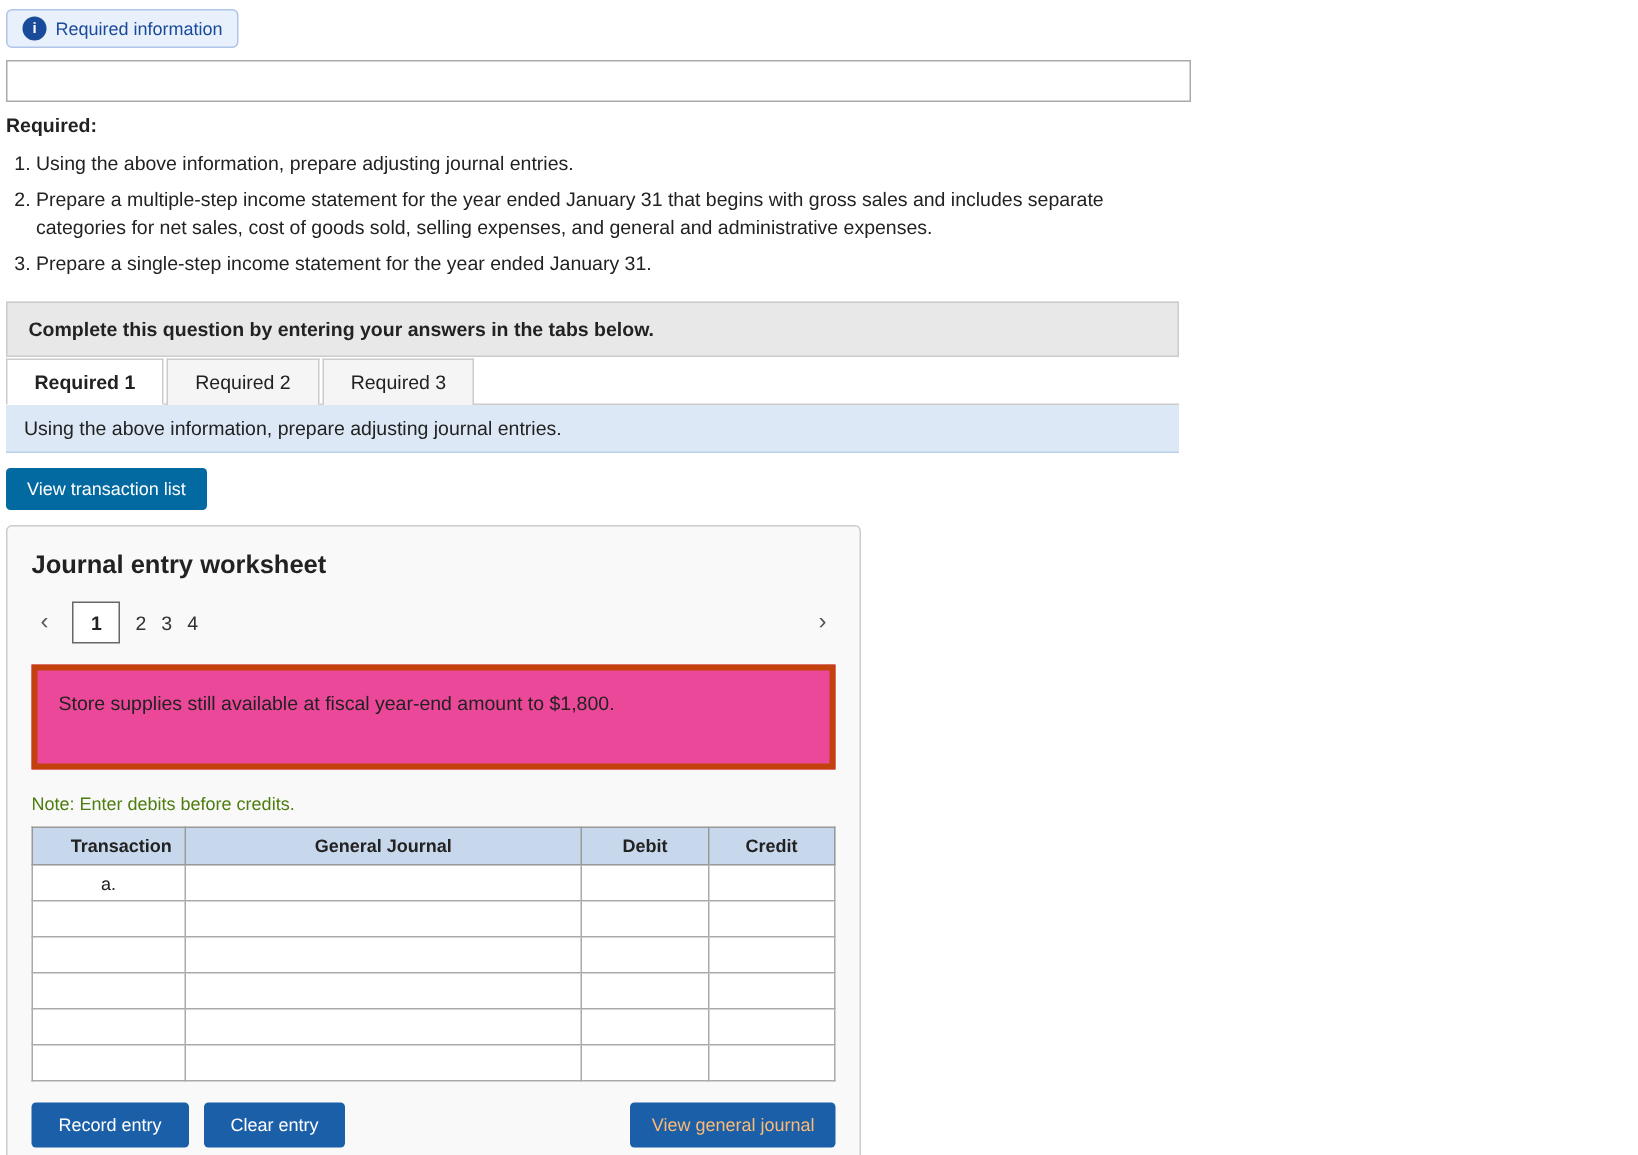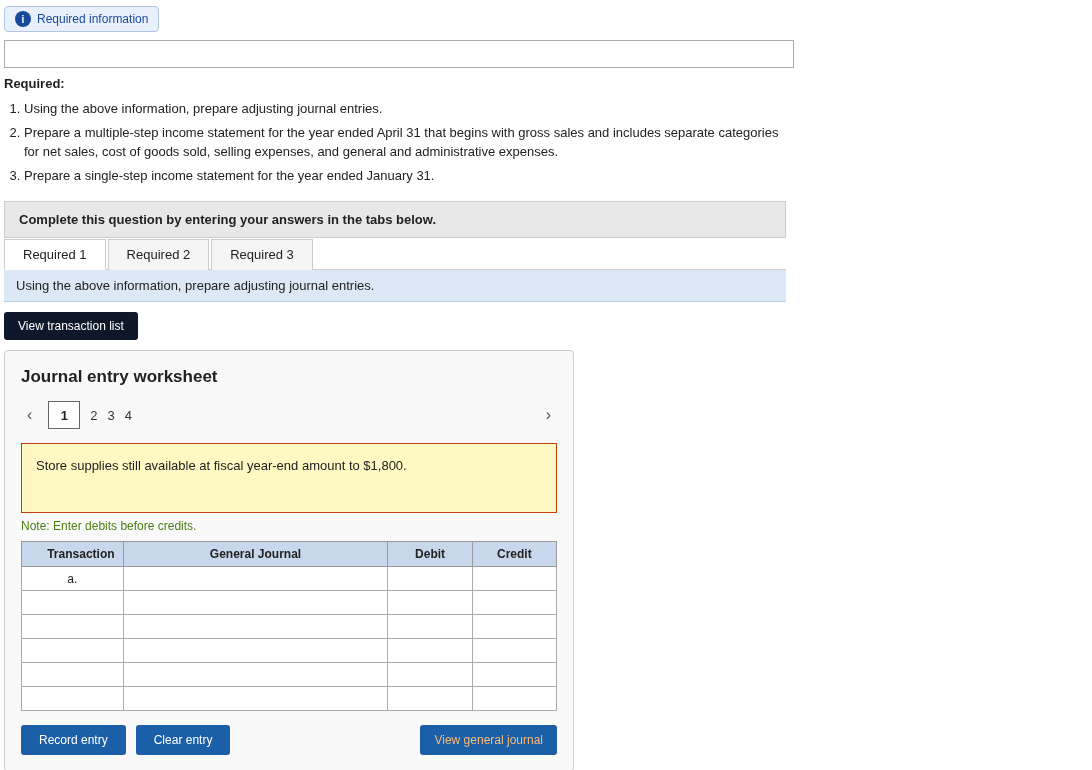--- a/index.html
+++ b/index.html
@@ -75,33 +75,33 @@
       cursor: pointer;
       background: #f5f5f5;
       margin-right: 2px;
       border-bottom: none;
       position: relative;
       top: 1px;
     }
     .tab.active {
       background: #fff;
       border-bottom: 1px solid #fff;
-      font-weight: normal;
+      font-weight: bold;
     }
 
     .tab-content-description {
       background: #dce8f5;
       padding: 8px 12px;
       font-size: 13px;
       margin-top: 0;
       border-bottom: 1px solid #b8d0ea;
     }
 
     .view-transaction-btn {
-      background: #0f172a;
+      background: #0369a1;
       color: white;
       border: none;
       padding: 7px 14px;
       font-size: 12px;
       cursor: pointer;
       border-radius: 3px;
       margin: 10px 0;
     }
 
     .worksheet-container {
@@ -144,25 +144,25 @@
       border: 1px solid #666;
       font-weight: bold;
     }
     .page-num-plain {
       font-size: 13px;
       color: #333;
       cursor: pointer;
     }
 
     .store-note-box {
-      border: 1px solid #c2410c;
-      background: #fef9c3;
+      border: 4px solid #c2410c;
+      background: #ec4899;
       padding: 14px;
       min-height: 70px;
-      margin-bottom: 6px;
+      margin-bottom: 16px;
       font-size: 13px;
     }
 
     .note-warning {
       color: #4d7c0f;
       font-size: 12px;
       margin-bottom: 8px;
     }
 
     .journal-table {
@@ -250,21 +250,21 @@
 <input class="top-border-input" type="text" style="">
 
 <div class="main-content">
   
   <div class="required-label">Required:</div>
 
   
   <div class="instructions">
     <ol>
       <li>Using the above information, prepare adjusting journal entries.</li>
-      <li>Prepare a multiple-step income statement for the year ended April 31 that begins with gross sales and includes separate categories for net sales, cost of goods sold, selling expenses, and general and administrative expenses.</li>
+      <li>Prepare a multiple-step income statement for the year ended January 31 that begins with gross sales and includes separate categories for net sales, cost of goods sold, selling expenses, and general and administrative expenses.</li>
       <li>Prepare a single-step income statement for the year ended January 31.</li>
     </ol>
   </div>
 
   
   <div class="complete-banner">
     <span>Complete this question by entering your answers in the tabs below.</span>
   </div>
 
   

